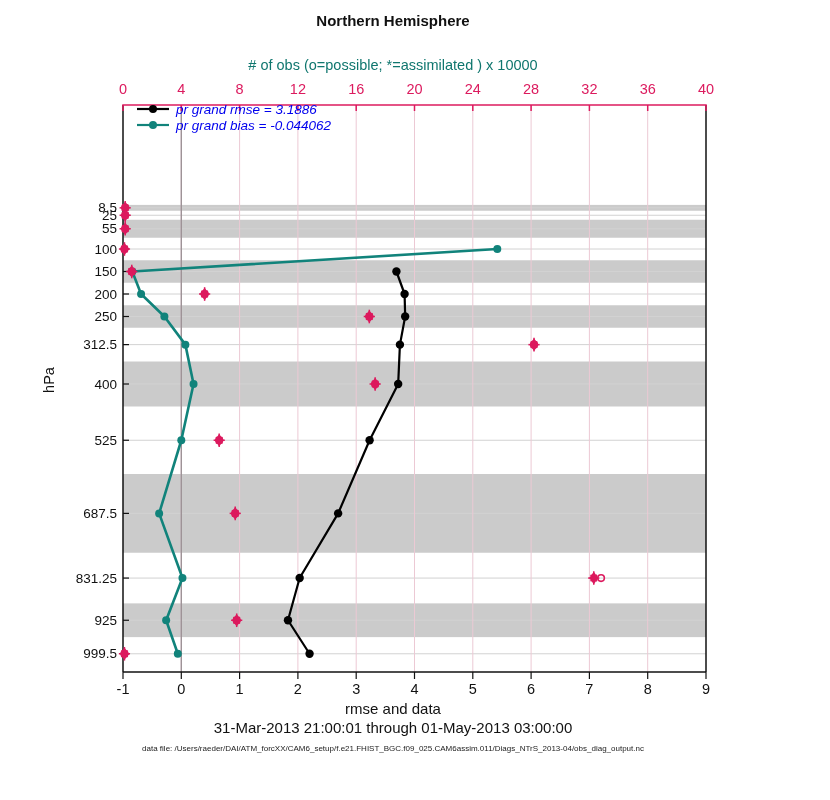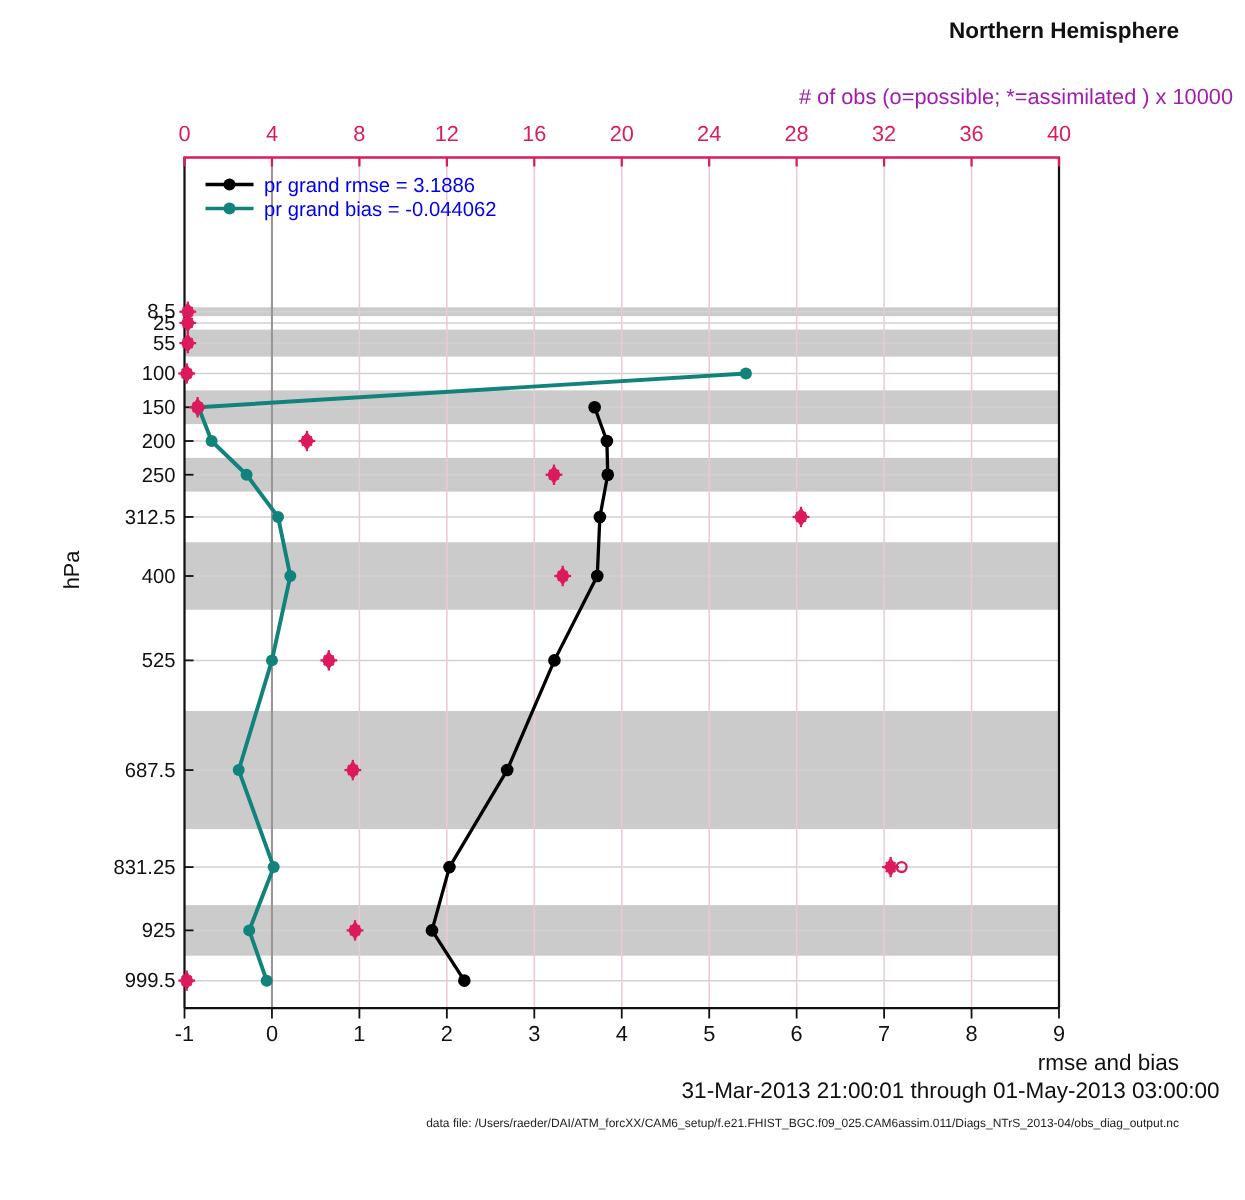--- a/index.html
+++ b/index.html
@@ -1,32 +1,32 @@
 <!DOCTYPE html>
 <html><head>
 <meta charset="utf-8">
 <style>
   html,body{margin:0;padding:0;background:#fff;}
   .figure{
     position:relative;width:830px;height:800px;background:#ffffff;
     font-family:"Liberation Sans", sans-serif;color:#111;overflow:hidden;
   }
   .abs{position:absolute;}
-  .ctr{left:0;width:786px;text-align:right;}
+  .ctr{left:0;width:786px;text-align:center;}
   #title1{top:12px;font-size:15px;font-weight:bold;}
   #title2{top:33px;font-size:16px;font-weight:bold;letter-spacing:.2px;}
-  #obs-label{top:57px;font-size:14.5px;color:#a21caf;padding-left:36px;}
+  #obs-label{top:57px;font-size:14.5px;color:#0f766e;}
   #plot-svg{left:0;top:0;}
-  #legend{left:136px;top:115px;}
+  #legend{left:136px;top:101px;font-style:italic;}
   .legend-row{display:flex;align-items:center;height:16px;}
   .legend-row svg{display:block;margin-right:6px;}
   .legend-label{font-size:13.5px;color:#0000ee;white-space:pre;}
   #hpa-label{left:36px;top:372px;font-size:14.5px;transform:rotate(-90deg);transform-origin:center;}
   #xlabel{top:700px;font-size:15px;}
-  #subtitle{top:719px;font-size:15px;padding-left:27px;}
+  #subtitle{top:719px;font-size:15px;}
   #footer{top:744px;font-size:8px;color:#222;}
 </style>
 </head>
 <body>
 
 <div class="figure">
 
   <svg id="plot-svg" class="abs" width="830" height="800" viewBox="0 0 830 800">
       <rect x="123" y="204.9" width="583" height="5.849999999999994" fill="#cbcbcb"></rect>
       <rect x="123" y="219.75" width="583" height="18" fill="#cbcbcb"></rect>
@@ -286,17 +286,17 @@
     <div class="legend-row">
       <svg width="34" height="12">
         <line class="sw-line-1" x1="1" y1="6" x2="33" y2="6" stroke-width="2.2" stroke="#11837b"></line>
         <circle class="sw-dot-1" cx="17" cy="6" r="4" fill="#11837b"></circle>
       </svg>
       <span class="legend-label">pr grand bias = -0.044062</span>
     </div>
   </div>
 
   <div id="hpa-label" class="abs">hPa</div>
-  <div id="xlabel" class="abs ctr">rmse and bias</div>
+  <div id="xlabel" class="abs ctr">rmse and data</div>
   <div id="subtitle" class="abs ctr">31-Mar-2013 21:00:01 through 01-May-2013 03:00:00</div>
   <div id="footer" class="abs ctr">data file: /Users/raeder/DAI/ATM_forcXX/CAM6_setup/f.e21.FHIST_BGC.f09_025.CAM6assim.011/Diags_NTrS_2013-04/obs_diag_output.nc</div>
 
 </div>
 
 </body></html>

